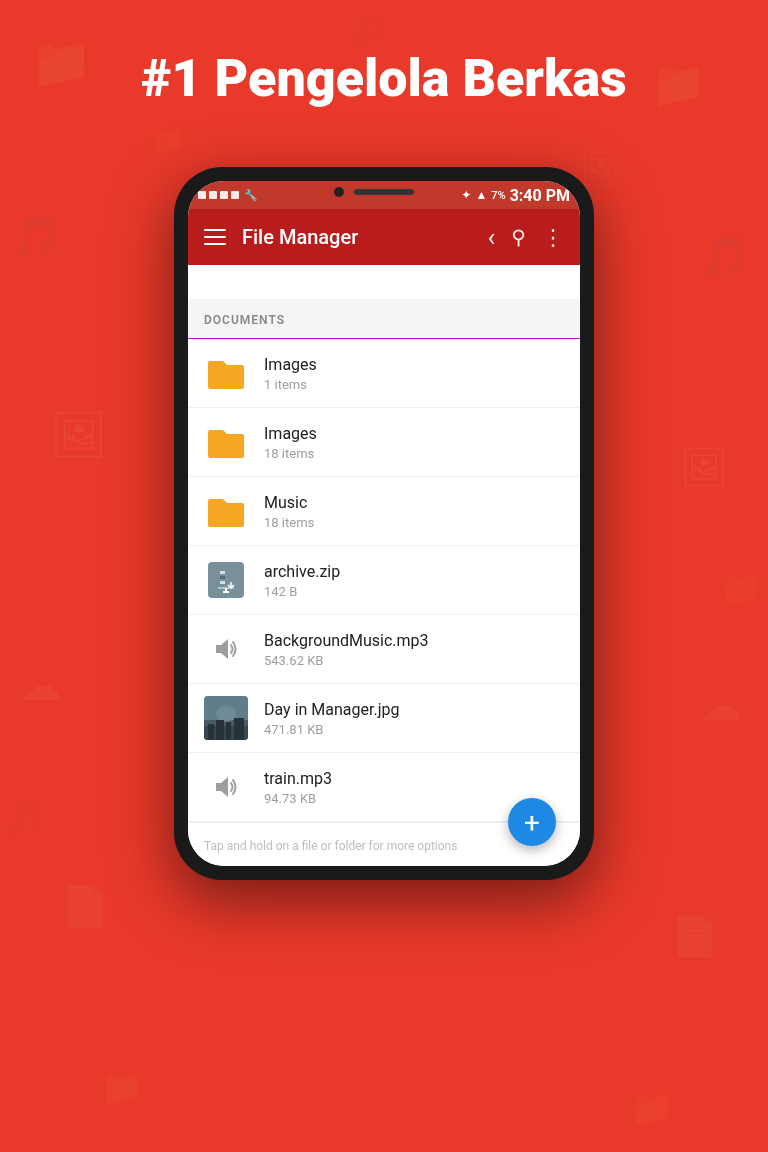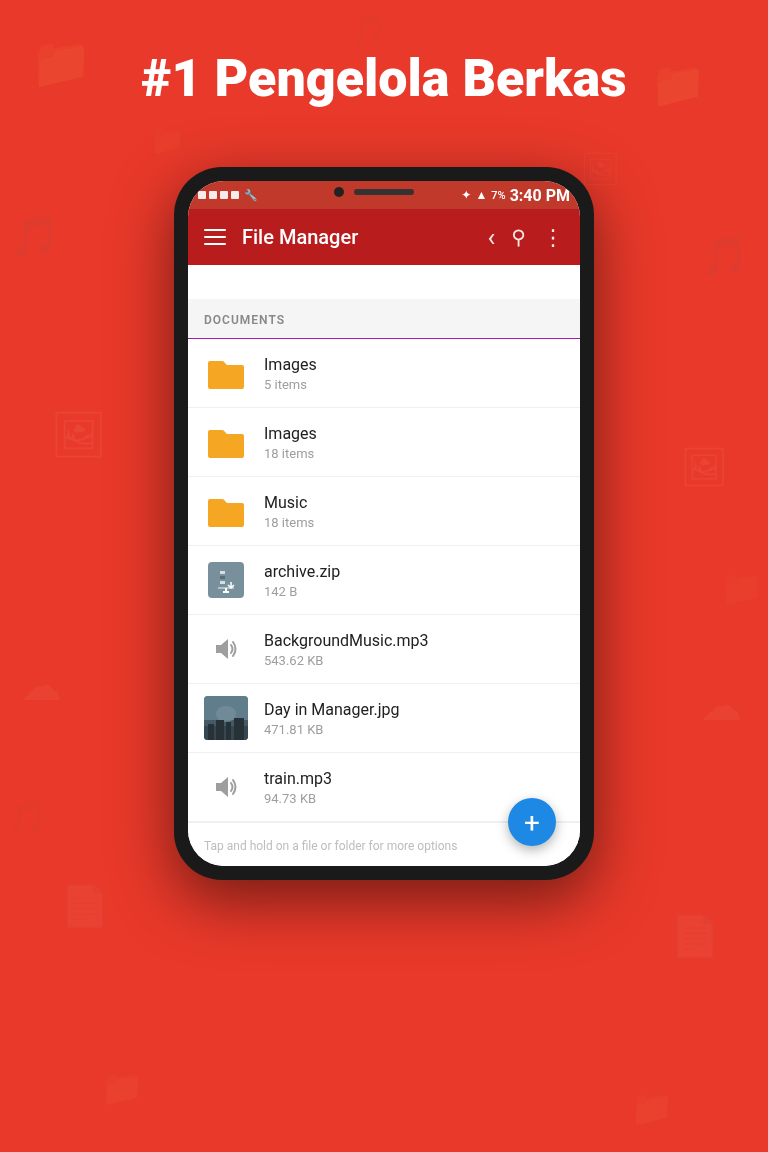--- a/index.html
+++ b/index.html
@@ -401,21 +401,21 @@
       <div class="file-list">
 
         <div class="file-item">
           <div class="file-icon">
             <svg class="folder-svg" viewBox="0 0 44 44" xmlns="http://www.w3.org/2000/svg">
               <path d="M4 12 Q4 10 6 10 L18 10 Q20 10 21 12 L23 14 L38 14 Q40 14 40 16 L40 36 Q40 38 38 38 L6 38 Q4 38 4 36 Z" fill="#f5a623"></path>
             </svg>
           </div>
           <div class="file-info">
             <div class="file-name">Images</div>
-            <div class="file-meta">5 items</div>
+            <div class="file-meta">1 items</div>
           </div>
         </div>
 
         <div class="file-item">
           <div class="file-icon">
             <svg class="folder-svg" viewBox="0 0 44 44" xmlns="http://www.w3.org/2000/svg">
               <path d="M4 12 Q4 10 6 10 L18 10 Q20 10 21 12 L23 14 L38 14 Q40 14 40 16 L40 36 Q40 38 38 38 L6 38 Q4 38 4 36 Z" fill="#f5a623"></path>
             </svg>
           </div>
           <div class="file-info">

